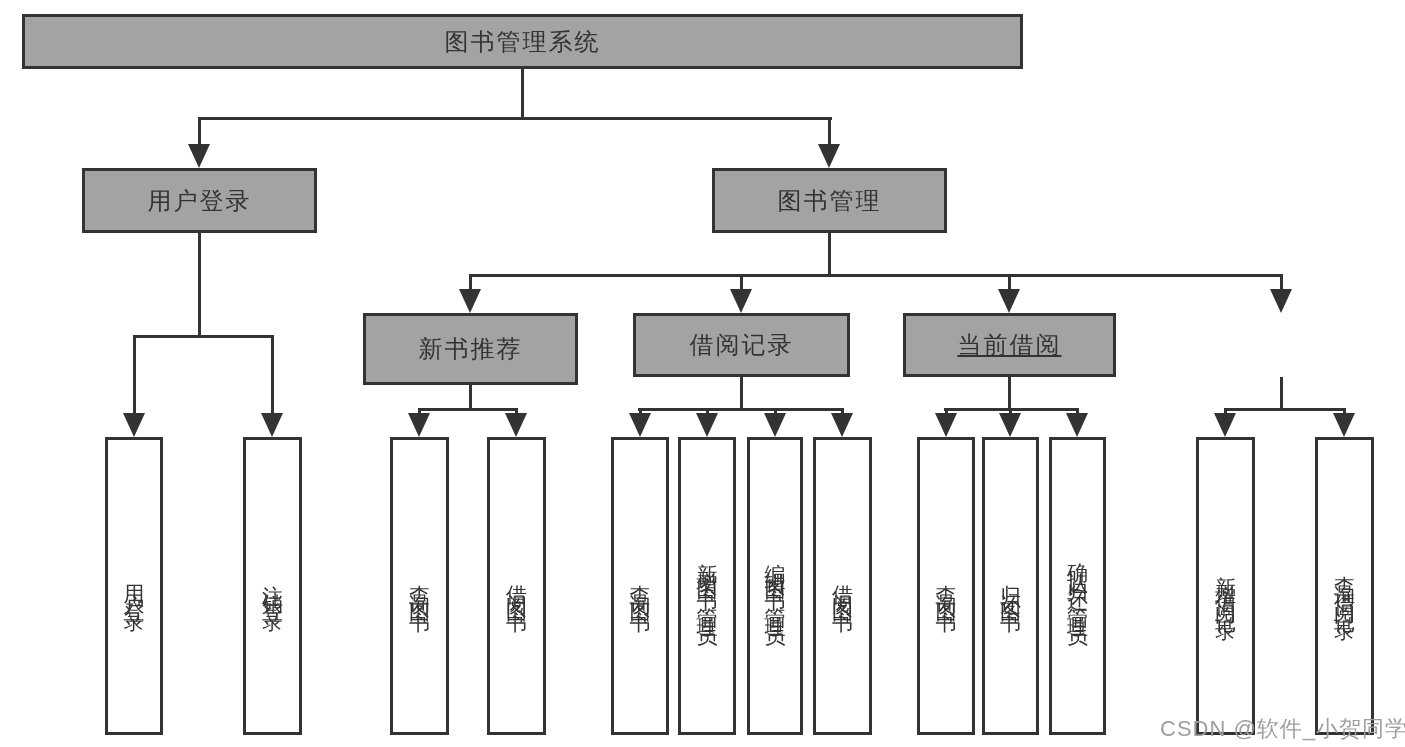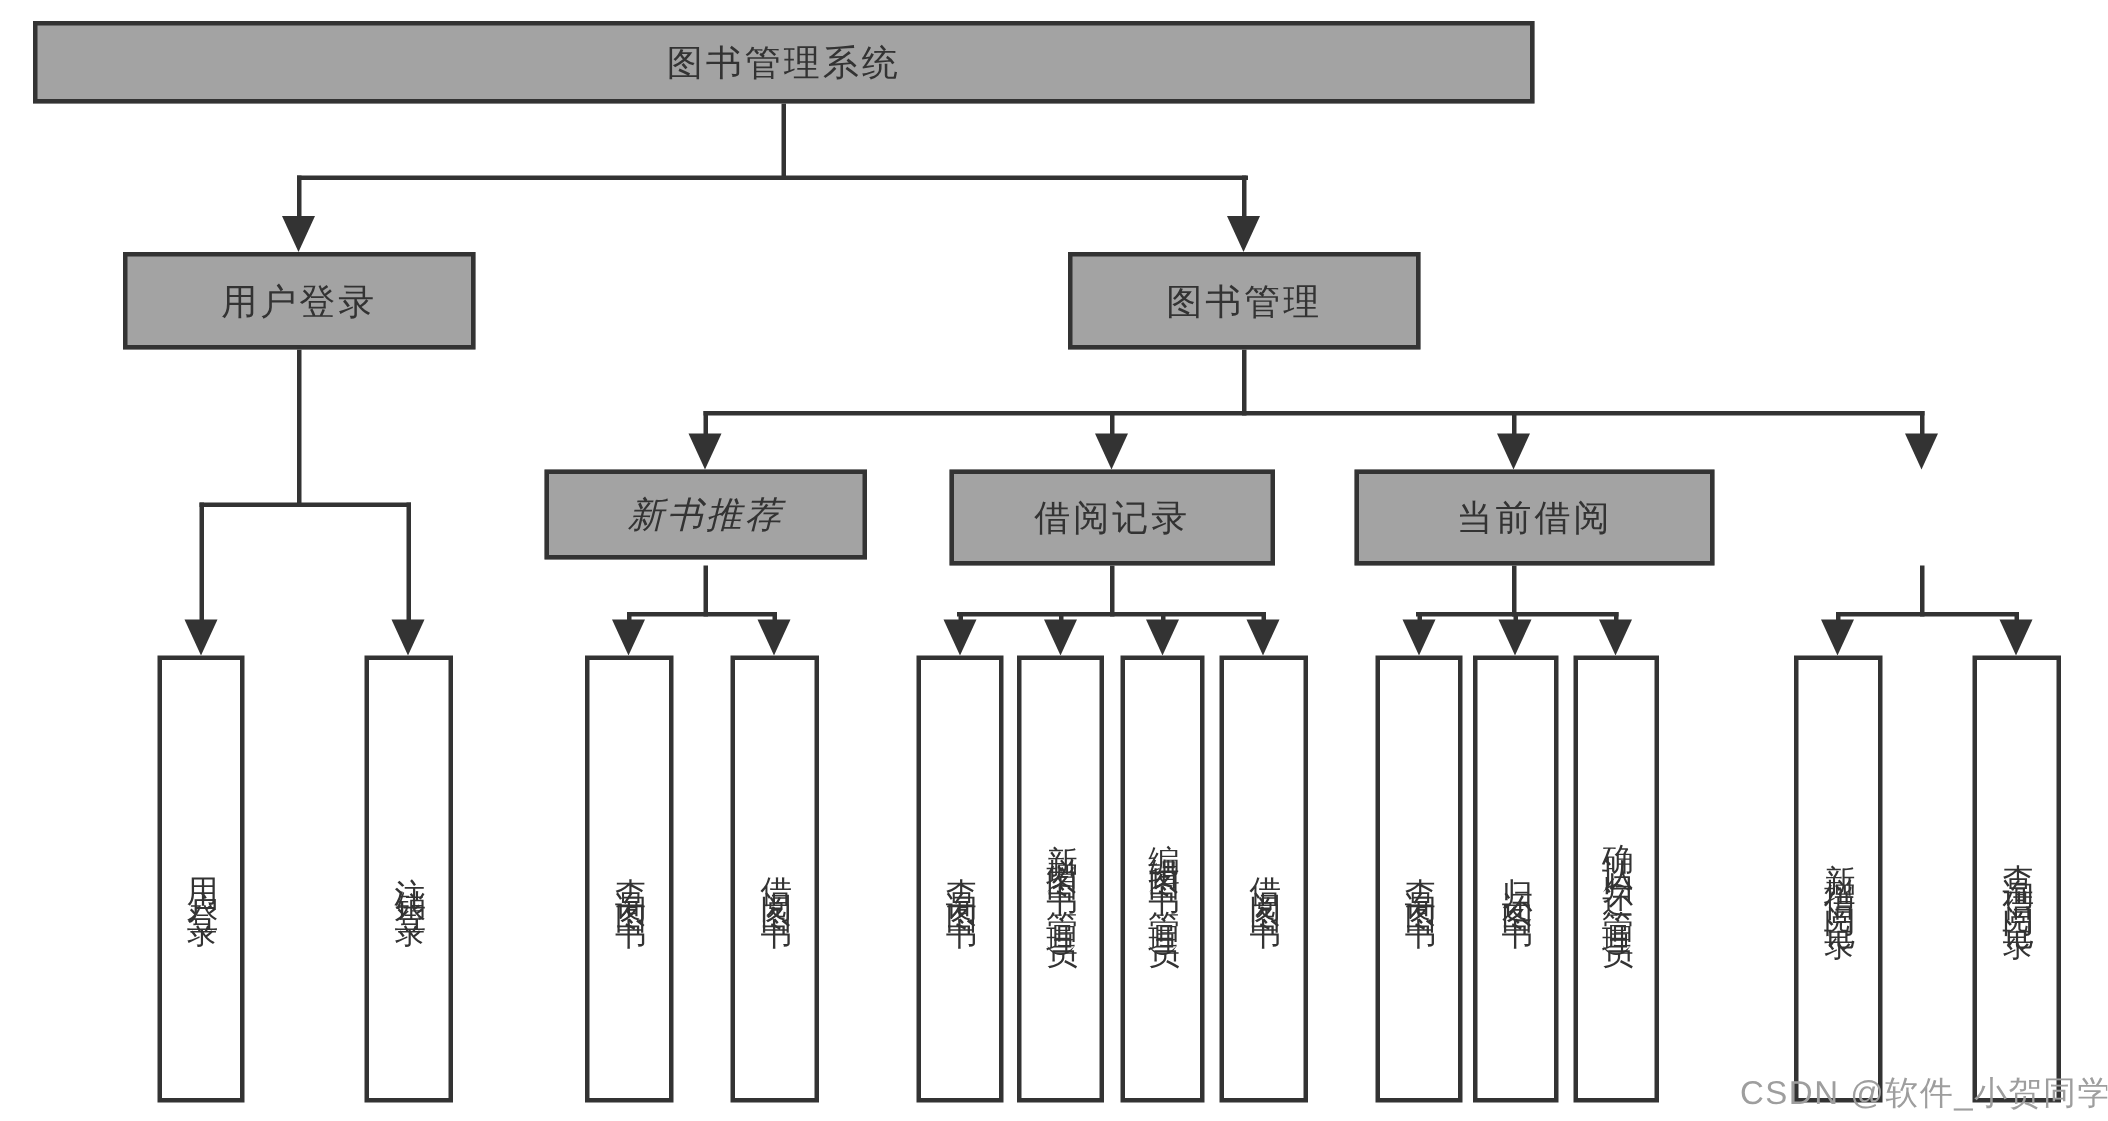--- a/index.html
+++ b/index.html
@@ -24,25 +24,25 @@
 <body>
 
 <div class="stage">
 
   <div class="box" style="left:22px;top:14px;width:1001px;height:55px;">图书管理系统</div>
 
   <div class="box" style="left:82px;top:168px;width:235px;height:65px;">用户登录</div>
 
   <div class="box" style="left:712px;top:168px;width:235px;height:65px;">图书管理</div>
 
-  <div class="box" style="left:363px;top:313px;width:215px;height:60px;font-style:italic;">新书推荐</div>
+  <div class="box" style="left:363px;top:313px;width:215px;height:72px;">新书推荐</div>
 
   <div class="box" style="left:633px;top:313px;width:217px;height:64px;">借阅记录</div>
 
-  <div class="box" style="left:903px;top:313px;width:240px;height:64px;">当前借阅</div>
+  <div class="box" style="left:903px;top:313px;width:213px;height:64px;text-decoration:underline;">当前借阅</div>
 
 
   <div class="leaf" style="left:105px;top:437px;width:58px;height:298px;">
     <span>用户登录</span>
     </div>
 
   <div class="leaf" style="left:243px;top:437px;width:59px;height:298px;">
     <span>注销登录</span>
     </div>
 

